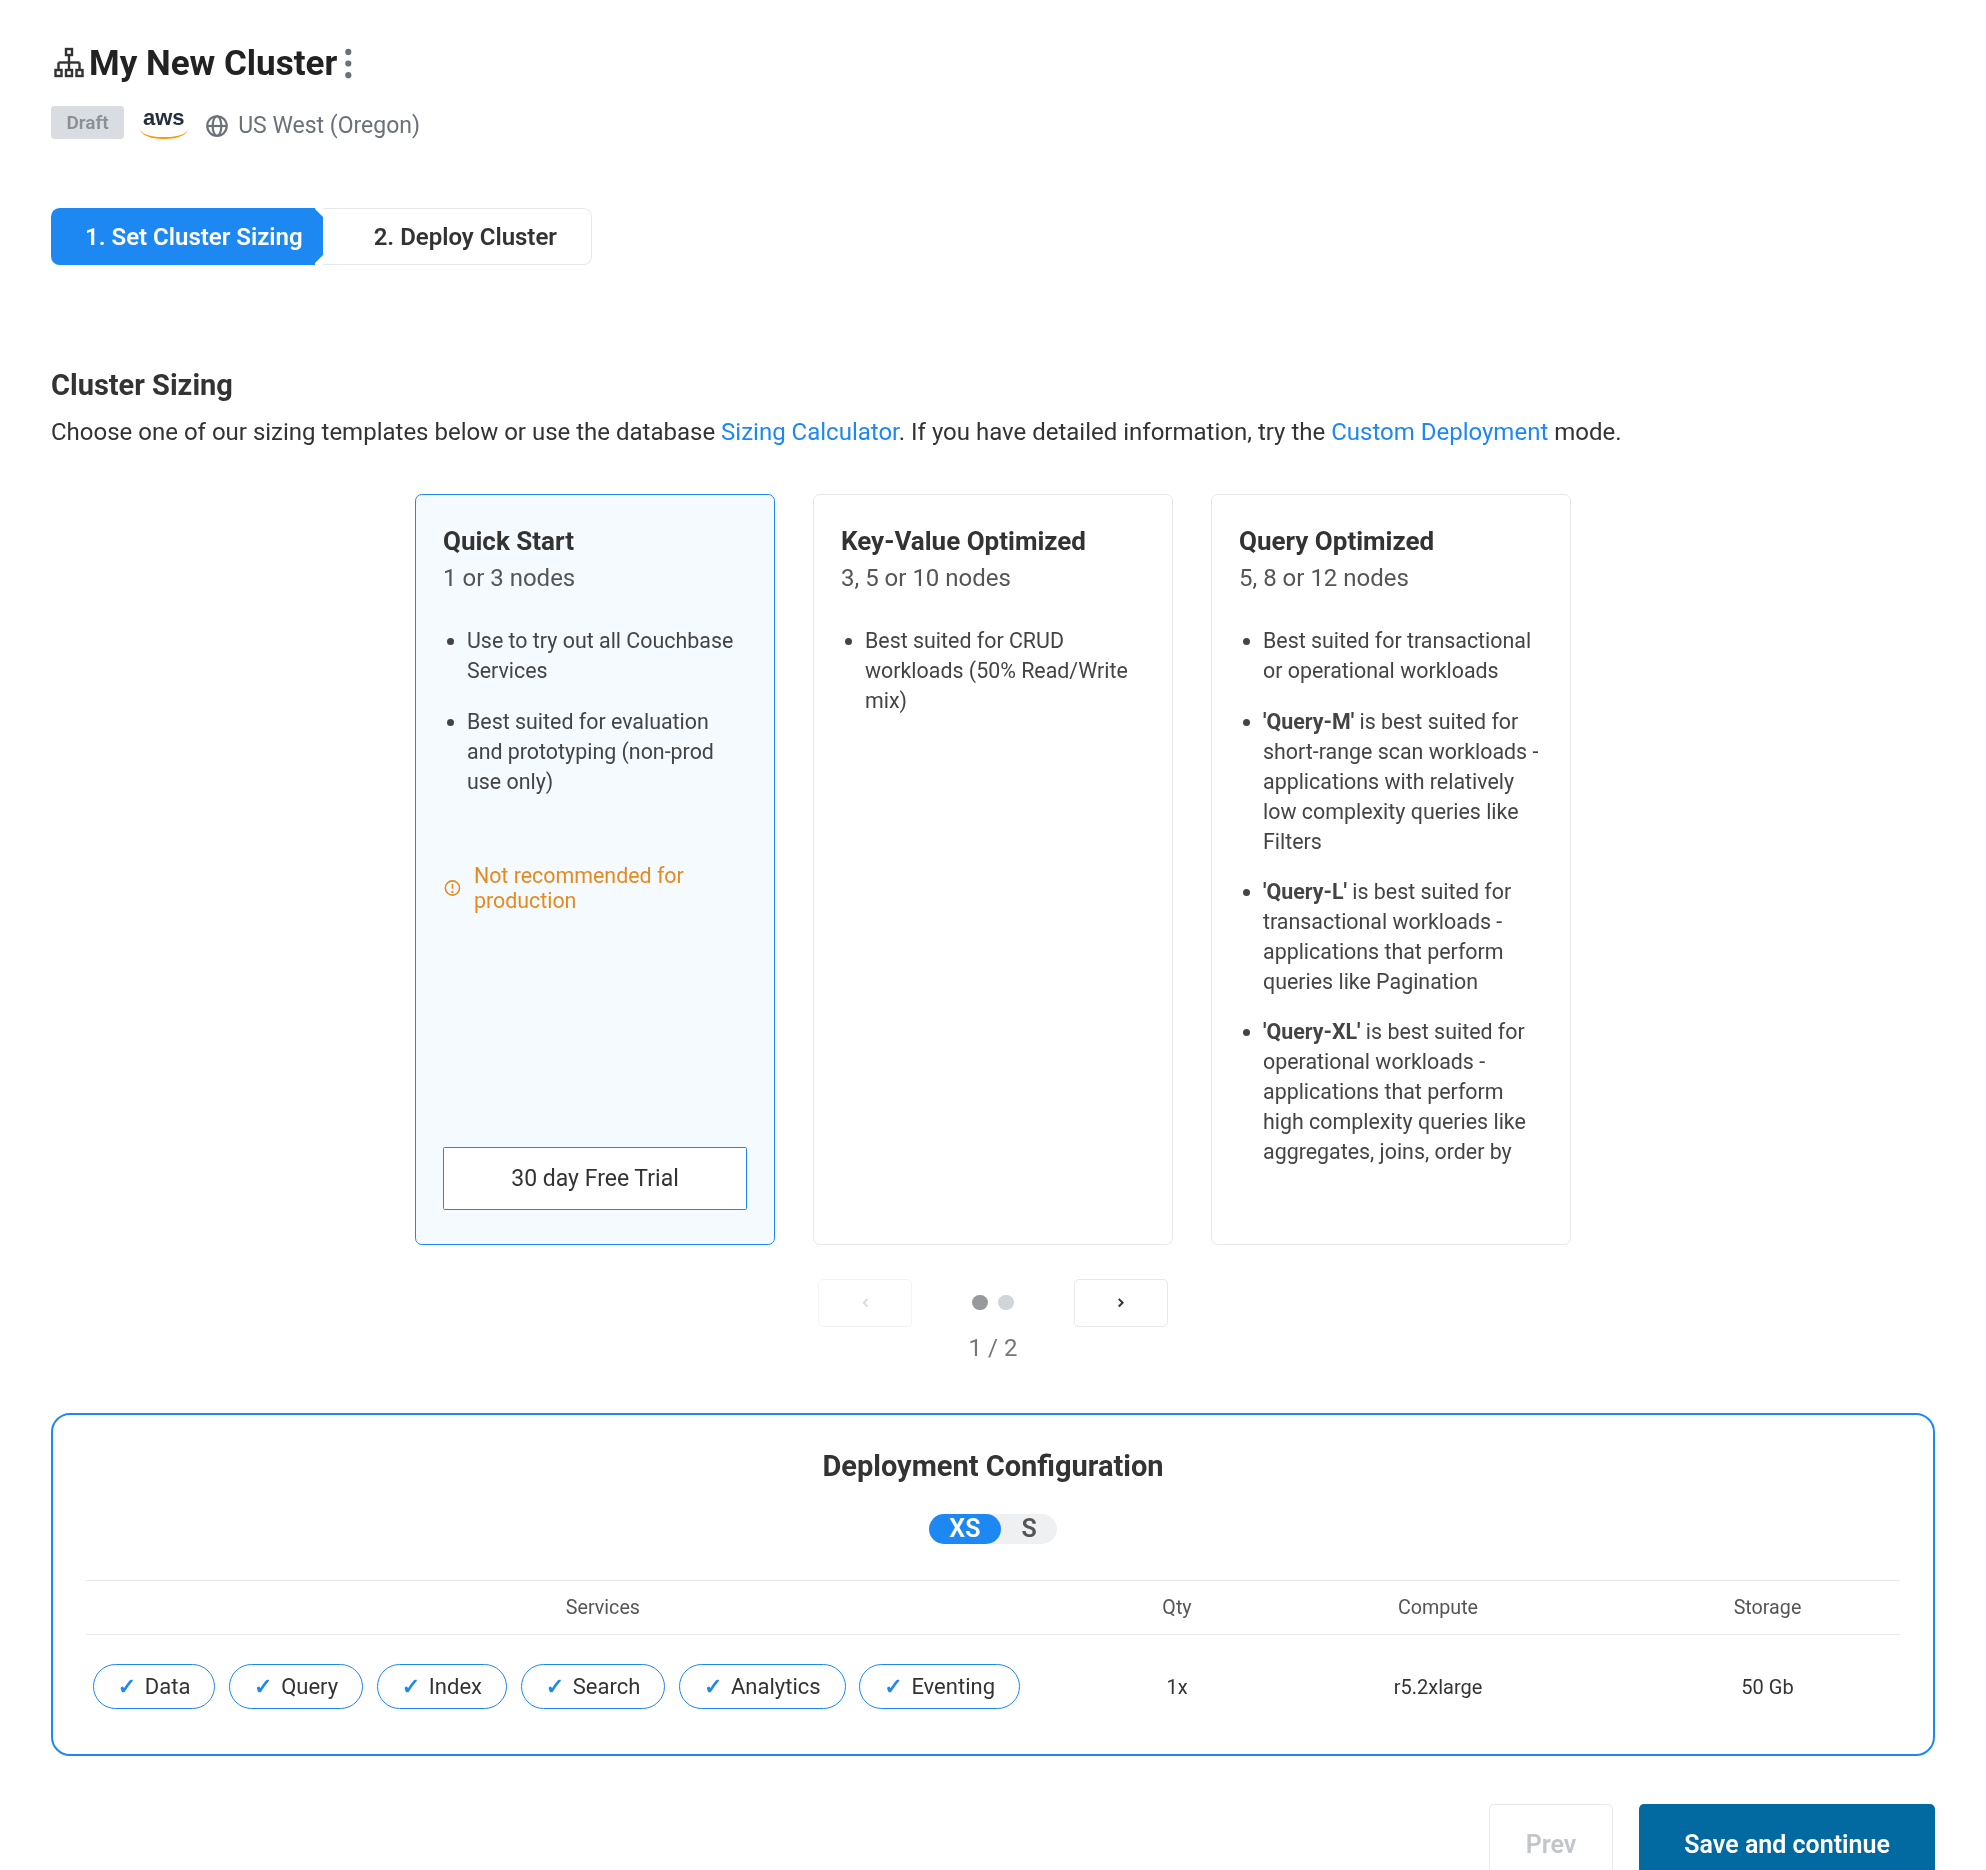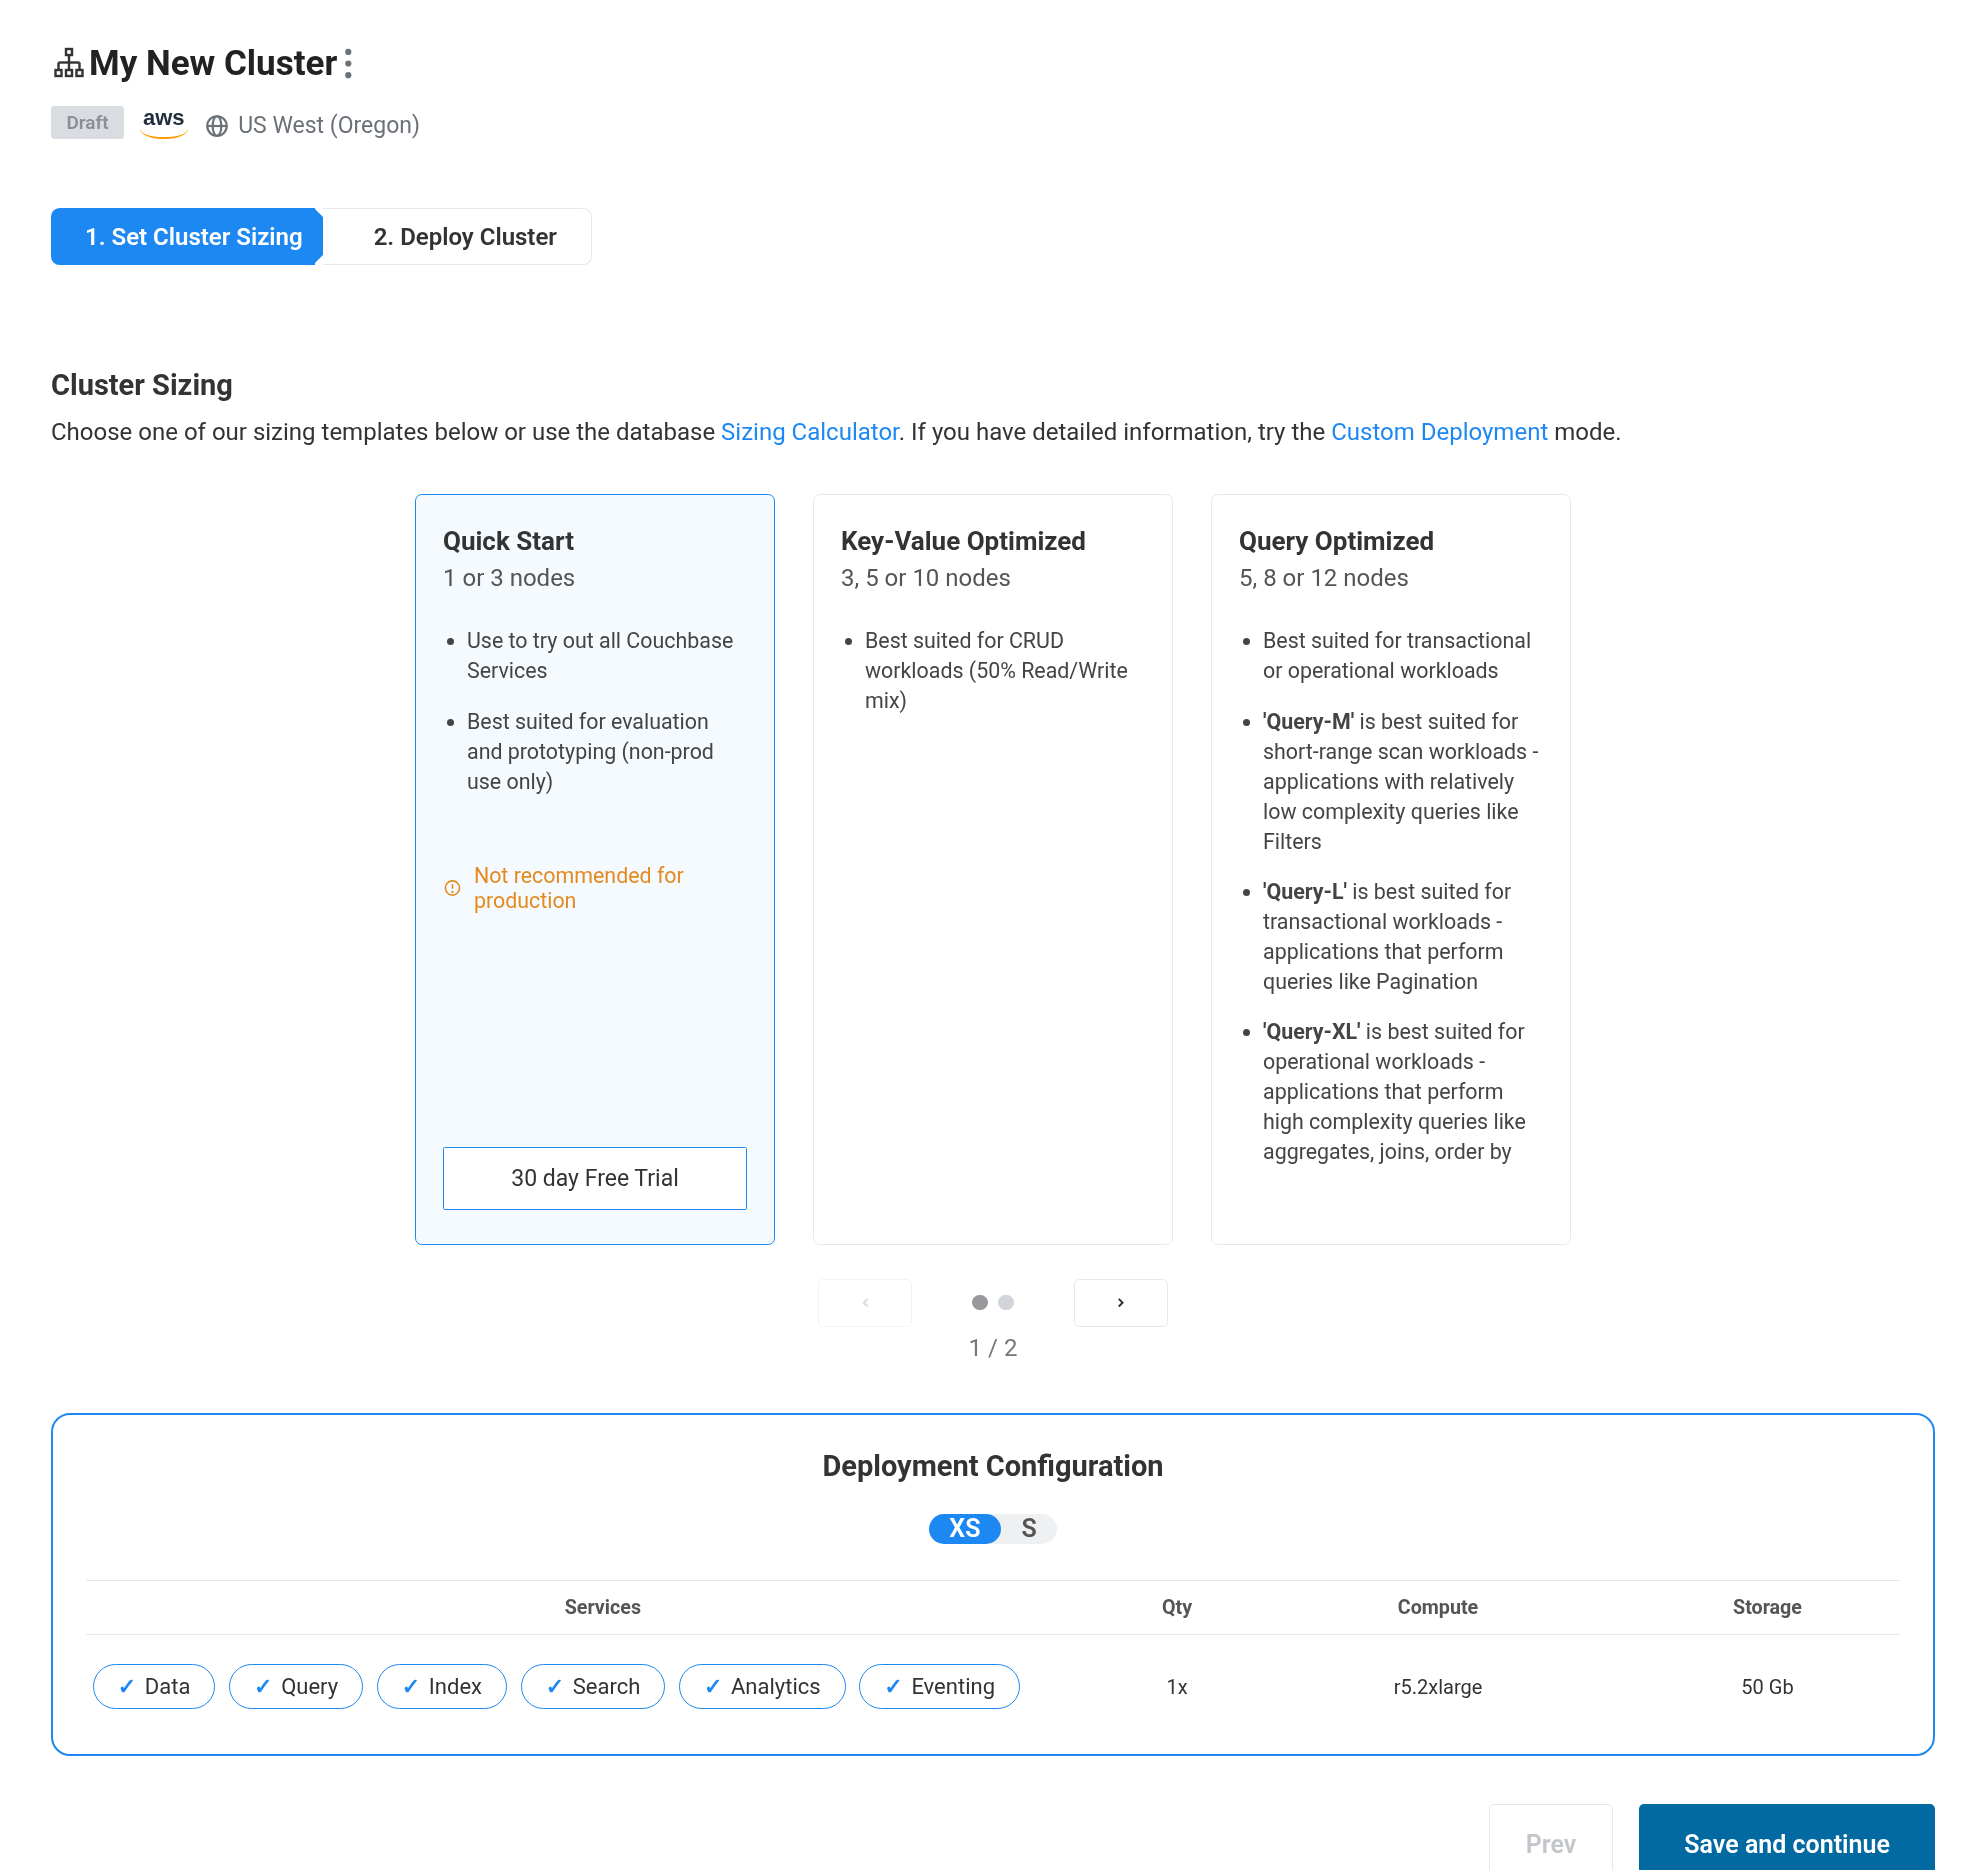--- a/index.html
+++ b/index.html
@@ -226,21 +226,21 @@
   }
   .table-head {
     display:flex;
     border-top:0.9px solid #e6e8eb;
     border-bottom:0.9px solid #e6e8eb;
     padding: 15.4px 0;
   }
   .th {
     font-size:19.7px;
     color:#555;
-    font-weight:700;
+    font-weight:400;
   }
   .col-services { flex:0 0 1027px; padding-left:6.8px; }
   .col-qty { flex:0 0 128px; }
   .col-compute { flex:0 0 394px; }
   .col-storage { flex:1; }
   .table-row {
     display:flex; align-items:center;
     padding: 29px 0;
   }
   .chips { display:flex; gap:13.7px; flex-wrap:wrap; }

